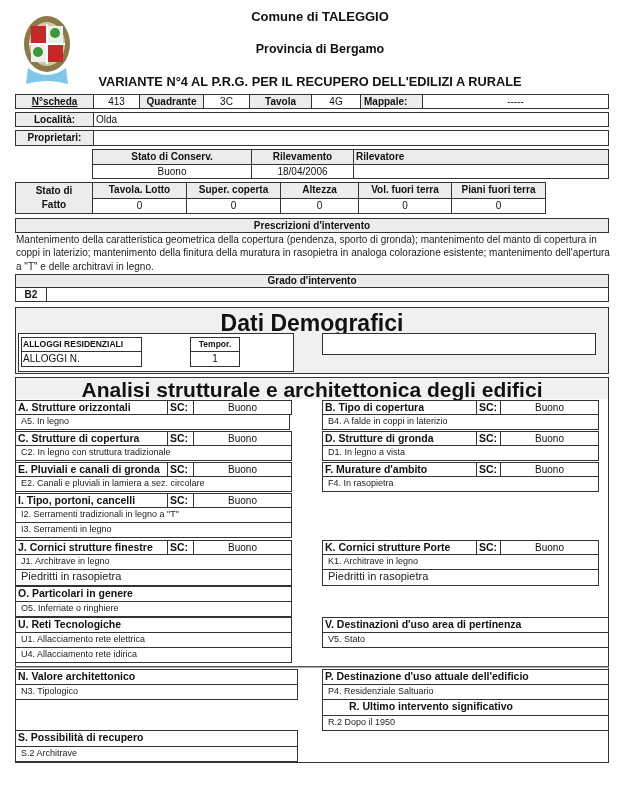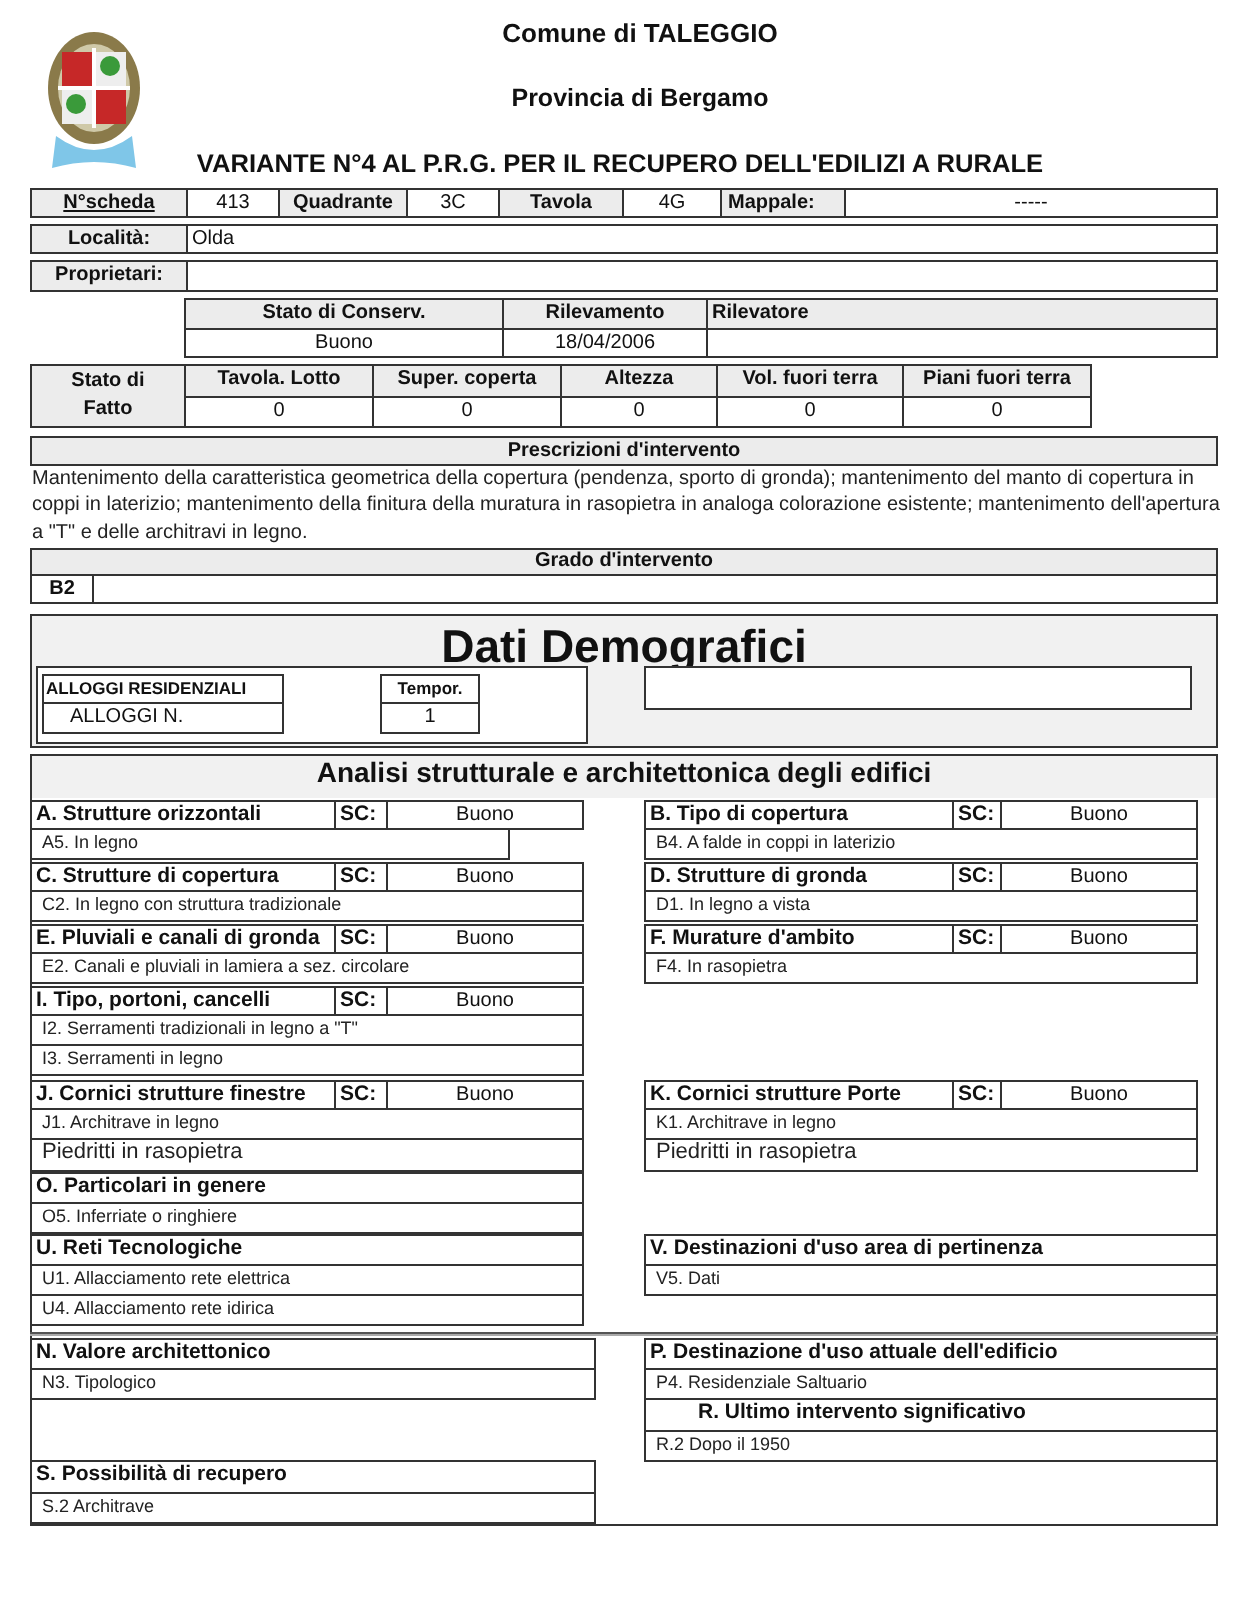--- a/index.html
+++ b/index.html
@@ -79,33 +79,33 @@
 <div class="abs" style="left:16px;top:233px;width:594px;height:42px;font-size:10px;line-height:13.3px;color:#222;">Mantenimento della caratteristica geometrica della copertura (pendenza, sporto di gronda); mantenimento del manto di copertura in coppi in laterizio; mantenimento della finitura della muratura in rasopietra in analoga colorazione esistente; mantenimento dell'apertura a "T" e delle architravi in legno.</div>
 <div class="cell hdr bold c" style="left:15px;top:274px;width:594px;height:14px;line-height:12px;">Grado d'intervento</div>
 <div class="cell bold c" style="left:15px;top:287px;width:32px;height:15px;">B2</div>
 <div class="cell" style="left:46px;top:287px;width:563px;height:15px;"></div>
 
 <div class="abs b hdr" style="left:15px;top:307px;width:594px;height:67px;background:#f1f1f1;">
 </div>
 <div class="abs bold c" style="left:15px;top:310px;width:594px;font-size:23px;">Dati Demografici</div>
 <div class="abs b" style="left:18px;top:333px;width:276px;height:39px;background:#fff;"></div>
 <div class="cell bold" style="left:21px;top:337px;width:121px;height:15px;font-size:8.5px;padding-left:1px;">ALLOGGI RESIDENZIALI</div>
-<div class="cell" style="left:21px;top:351px;width:121px;height:16px;padding-left:13px;">ALLOGGI N.</div>
+<div class="cell" style="left:21px;top:351px;width:121px;height:16px;padding-left:1px;">ALLOGGI N.</div>
 <div class="cell bold c" style="left:190px;top:337px;width:50px;height:15px;font-size:8.5px;">Tempor.</div>
 <div class="cell c" style="left:190px;top:351px;width:50px;height:16px;">1</div>
 <div class="abs b" style="left:322px;top:333px;width:274px;height:22px;background:#fff;"></div>
 
 <div class="abs b" style="left:15px;top:377px;width:594px;height:386px;"></div>
 <div class="abs" style="left:16px;top:378px;width:592px;height:21px;background:#f1f1f1;"></div>
-<div class="abs bold c" style="left:15px;top:378px;width:594px;font-size:14px;">Analisi strutturale e architettonica degli edifici</div>
+<div class="abs bold c" style="left:15px;top:378px;width:594px;font-size:21px;">Analisi strutturale e architettonica degli edifici</div>
 
 <div class="cell sec-h" style="left:15px;top:400px;width:153px;height:15px;">A. Strutture orizzontali</div>
 <div class="cell sec-h" style="left:167px;top:400px;width:27px;height:15px;">SC:</div>
 <div class="cell c" style="left:193px;top:400px;width:99px;height:15px;">Buono</div>
-<div class="cell item" style="left:15px;top:414px;width:240px;height:16px;">A5. In legno</div>
+<div class="cell item" style="left:15px;top:414px;width:275px;height:16px;">A5. In legno</div>
 
 <div class="cell sec-h" style="left:15px;top:431px;width:153px;height:15px;">C. Strutture di copertura</div>
 <div class="cell sec-h" style="left:167px;top:431px;width:27px;height:15px;">SC:</div>
 <div class="cell c" style="left:193px;top:431px;width:99px;height:15px;">Buono</div>
 <div class="cell item" style="left:15px;top:445px;width:277px;height:16px;">C2. In legno con struttura tradizionale</div>
 
 <div class="cell sec-h" style="left:15px;top:462px;width:153px;height:15px;">E. Pluviali e canali di gronda</div>
 <div class="cell sec-h" style="left:167px;top:462px;width:27px;height:15px;">SC:</div>
 <div class="cell c" style="left:193px;top:462px;width:99px;height:15px;">Buono</div>
 <div class="cell item" style="left:15px;top:476px;width:277px;height:16px;">E2. Canali e pluviali in lamiera a sez. circolare</div>
@@ -144,21 +144,21 @@
 <div class="cell c" style="left:500px;top:462px;width:99px;height:15px;">Buono</div>
 <div class="cell item" style="left:322px;top:476px;width:277px;height:16px;">F4. In rasopietra</div>
 
 <div class="cell sec-h" style="left:322px;top:540px;width:155px;height:15px;">K. Cornici strutture Porte</div>
 <div class="cell sec-h" style="left:476px;top:540px;width:25px;height:15px;">SC:</div>
 <div class="cell c" style="left:500px;top:540px;width:99px;height:15px;">Buono</div>
 <div class="cell item" style="left:322px;top:554px;width:277px;height:16px;">K1. Architrave in legno</div>
 <div class="cell big-item" style="left:322px;top:569px;width:277px;height:17px;">Piedritti in rasopietra</div>
 
 <div class="cell sec-h" style="left:322px;top:617px;width:287px;height:16px;">V. Destinazioni d'uso area di pertinenza</div>
-<div class="cell item" style="left:322px;top:632px;width:287px;height:16px;">V5. Dati</div>
+<div class="cell item" style="left:322px;top:632px;width:287px;height:16px;">V5. Stato</div>
 
 <div class="abs" style="left:15px;top:666px;width:594px;height:2px;border-top:1px solid #555;border-bottom:1px solid #aaa;"></div>
 
 <div class="cell sec-h" style="left:15px;top:669px;width:283px;height:16px;">N. Valore architettonico</div>
 <div class="cell item" style="left:15px;top:684px;width:283px;height:16px;">N3. Tipologico</div>
 
 <div class="cell sec-h" style="left:322px;top:669px;width:287px;height:16px;">P. Destinazione d'uso attuale dell'edificio</div>
 <div class="cell item" style="left:322px;top:684px;width:287px;height:16px;">P4. Residenziale Saltuario</div>
 
 <div class="cell sec-h" style="left:322px;top:699px;width:287px;height:17px;padding-left:26px;">R. Ultimo intervento significativo</div>

